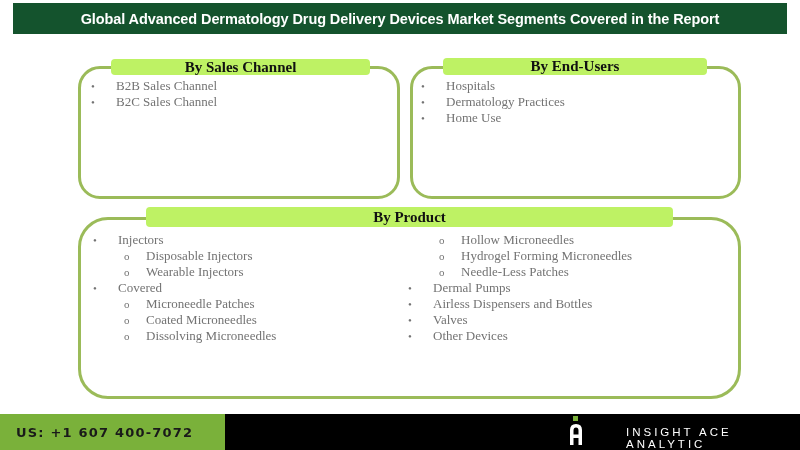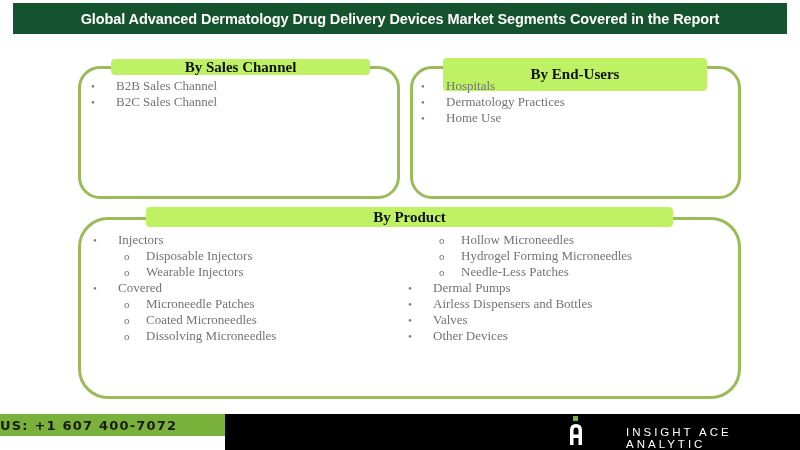--- a/index.html
+++ b/index.html
@@ -5,39 +5,39 @@
   html, body { margin:0; padding:0; }
   body { width:800px; height:450px; background:#ffffff; position:relative; overflow:hidden; font-family:"DejaVu Serif", serif; }
   .title-bar { position:absolute; left:13px; top:3px; width:774px; height:31px; background:#14532d; color:#fff; display:flex; align-items:center; justify-content:center; font-family:"Liberation Sans", sans-serif; font-weight:bold; font-size:14.5px; letter-spacing:-0.1px; }
   .box { position:absolute; border:3px solid #9bbb59; border-radius:22px; box-sizing:border-box; background:#fff; }
   .pill { position:absolute; background:#bef264; border-radius:4px; color:#111; font-family:"Liberation Serif", serif; font-weight:bold; font-size:15px; display:flex; align-items:center; justify-content:center; }
   ul.lst { list-style:none; margin:0; padding:0; position:absolute; font-family:"Liberation Serif", serif; font-size:13px; color:#737373; }
   ul.lst li { height:16px; line-height:16px; white-space:nowrap; position:relative; }
   .b1 { padding-left:0; }
   .b1 .mk { display:inline-block; width:25px; font-size:11px; }
   .b2 .mk { display:inline-block; width:22px; font-size:11px; margin-left:31px; }
-  .footer-left { position:absolute; left:0; top:414px; width:225px; height:22px; background:#7ab13a; color:#1a1a1a; font-family:"DejaVu Sans", sans-serif; font-weight:bold; font-size:13px; letter-spacing:1.2px; display:flex; align-items:center; padding-left:0; box-sizing:border-box; }
+  .footer-left { position:absolute; left:0; top:414px; width:225px; height:36px; background:#7ab13a; color:#1a1a1a; font-family:"DejaVu Sans", sans-serif; font-weight:bold; font-size:13px; letter-spacing:1.2px; display:flex; align-items:center; padding-left:16px; box-sizing:border-box; }
   .footer-right { position:absolute; left:225px; top:414px; width:575px; height:36px; background:#000; }
   .logo { position:absolute; left:568px; top:416px; width:16px; height:30px; }
   .brand { position:absolute; left:626px; top:426px; color:#fff; font-family:Liberation Sans, sans-serif; font-size:11.5px; letter-spacing:3px; }
 </style>
 </head>
 <body>
 
 <div class="title-bar">Global Advanced Dermatology Drug Delivery Devices Market Segments Covered in the Report</div>
 
 <div class="box" style="left:78px; top:66px; width:322px; height:133px;"></div>
 <div class="pill" style="left:111px; top:59px; width:259px; height:16px;">By Sales Channel</div>
 <ul class="lst" style="left:91px; top:78px;">
   <li class="b1"><span class="mk">•</span><span>B2B Sales Channel</span></li>
   <li class="b1"><span class="mk">•</span><span>B2C Sales Channel</span></li>
 </ul>
 
 <div class="box" style="left:410px; top:66px; width:331px; height:133px;"></div>
-<div class="pill" style="left:443px; top:58px; width:264px; height:33px;">By End-Users</div>
+<div class="pill" style="left:443px; top:58px; width:264px; height:17px;">By End-Users</div>
 <ul class="lst" style="left:421px; top:78px;">
   <li class="b1"><span class="mk">•</span><span>Hospitals</span></li>
   <li class="b1"><span class="mk">•</span><span>Dermatology Practices</span></li>
   <li class="b1"><span class="mk">•</span><span>Home Use</span></li>
 </ul>
 
 <div class="box" style="left:78px; top:217px; width:663px; height:182px; border-radius:30px;"></div>
 <div class="pill" style="left:146px; top:207px; width:527px; height:20px;">By Product</div>
 
 <ul class="lst" style="left:93px; top:232px;">

